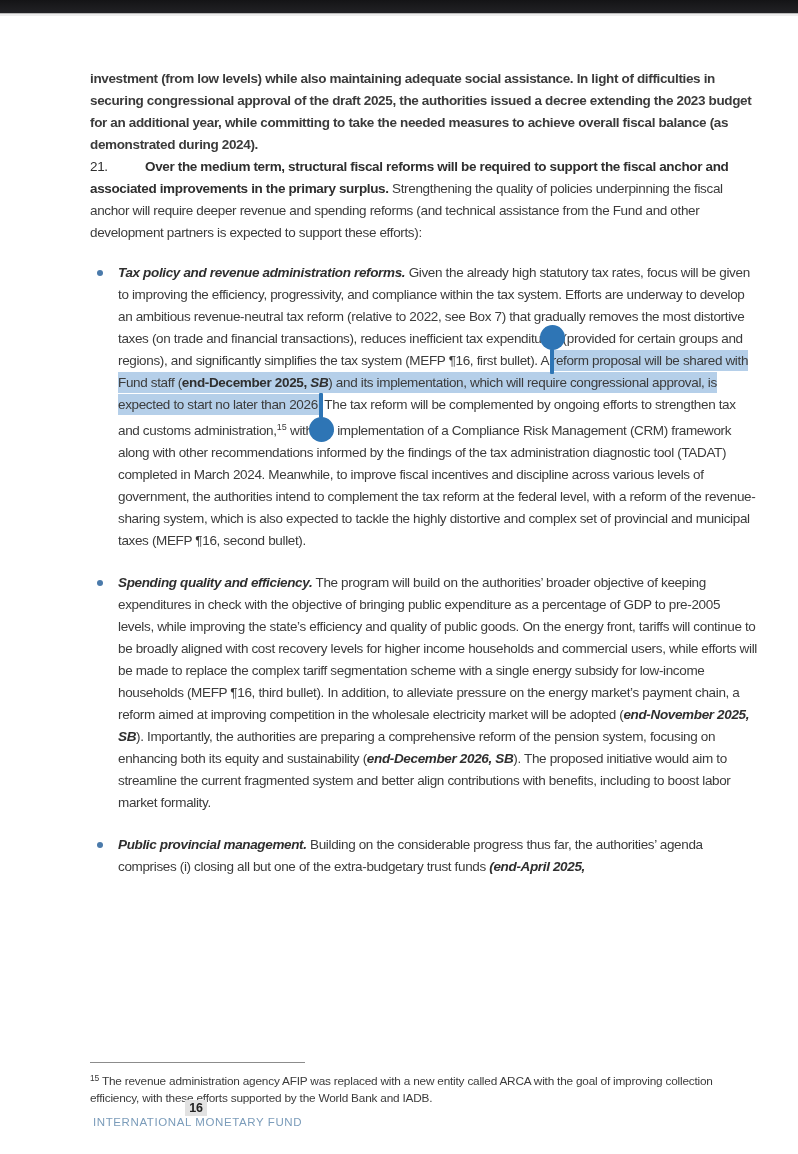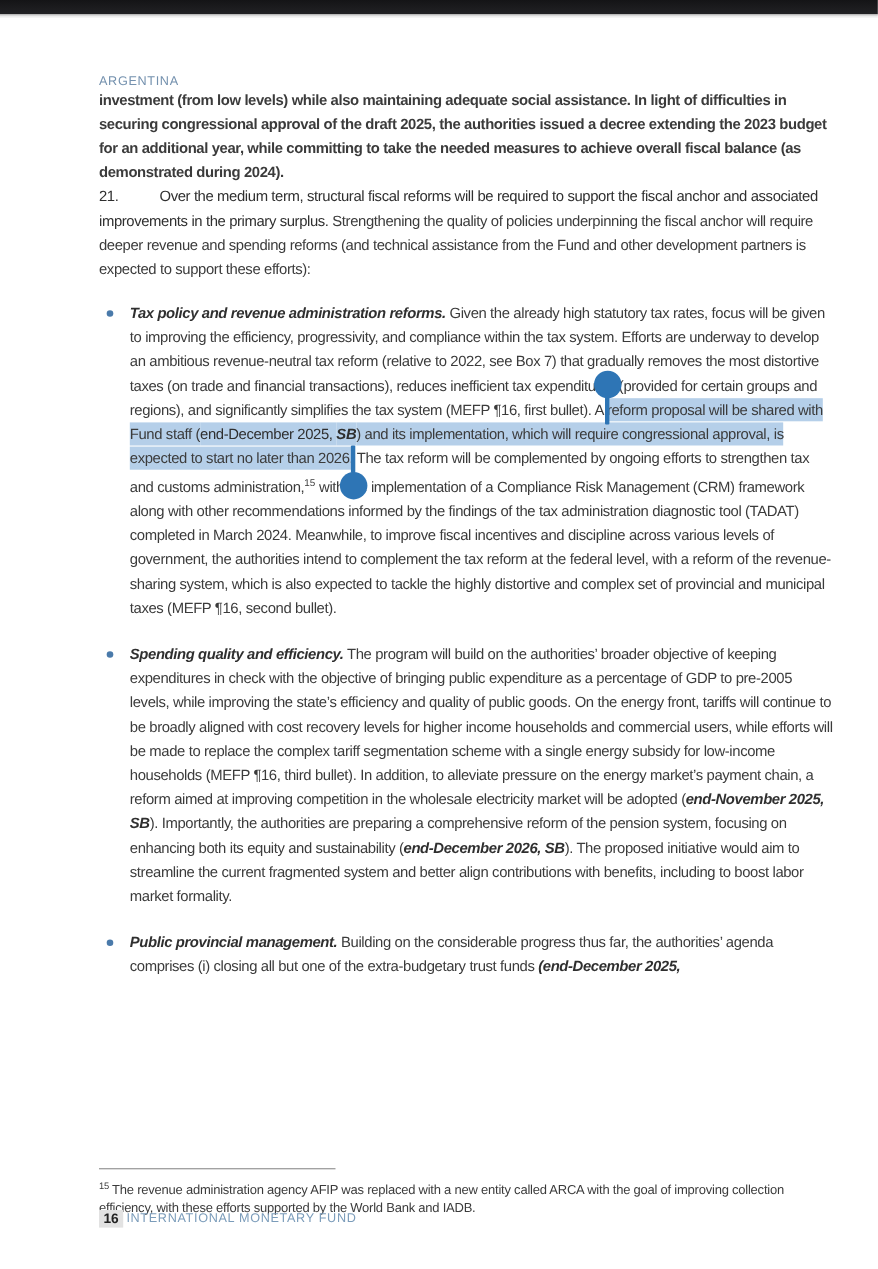--- a/index.html
+++ b/index.html
@@ -14,50 +14,47 @@
     background: linear-gradient(#141416, #222225);
     border-bottom: 1px solid #b9b9b9;
     box-shadow: 0 2px 0 rgba(0,0,0,0.07);
   }
   .content { position: absolute; top: 16px; left: 0; right: 0; padding: 52px 40px 0 90px; }
   .doc-header { font-size: 11.5px; color: #7491ae; letter-spacing: 0.6px; }
   p.body, li { font-size: 13.5px; line-height: 22px; letter-spacing: -0.35px; color: #3b3b3b; margin: 0; }
   .intro { margin-top: 37px; font-weight: bold; }
   .p21 { margin-top: 20px; }
   .pnum { display: inline-block; width: 55px; font-weight: normal; color: #2f2f2f; }
-  .b  { font-weight: normal; color: #2f2f2f; }
+  .b  { font-weight: bold; color: #2f2f2f; }
   .bi { font-weight: bold; font-style: italic; color: #2f2f2f; }
   ul.bullets { list-style: none; margin: 18px 0 0 0; padding: 0; }
   ul.bullets li { position: relative; padding-left: 28px; margin-bottom: 20px; }
   ul.bullets li:last-child { margin-bottom: 0; }
   .dot { position: absolute; left: 7px; top: 8px; width: 6px; height: 6px; border-radius: 50%; background: #4a7aaa; }
   .hl { background: #b5cfe9; padding: 3px 0; -webkit-box-decoration-break: clone; box-decoration-break: clone; }
   .sel-handle { position: relative; display: inline-block; width: 0; height: 0; vertical-align: baseline; }
   .sel-handle .bar { position: absolute; width: 4px; left: -2px; top: -16px; height: 25px; background: #2e75b5; border-radius: 1px; z-index: 4; }
   .sel-handle .knob { position: absolute; width: 25px; height: 25px; border-radius: 50%; background: #2e75b5; left: -12px; z-index: 5; }
   .sel-handle.start .knob { top: -40px; }
   .sel-handle.end .knob { top: 8px; }
   .fnref { font-size: 9px; vertical-align: 5px; letter-spacing: 0; color: #3b3b3b; }
   .footnote { position: absolute; left: 90px; top: 1062px; width: 672px; font-size: 11.8px; line-height: 17px; letter-spacing: -0.2px; color: #3b3b3b; }
   .fn-rule { width: 215px; border-top: 1px solid #8c8c8c; margin-bottom: 7px; }
   .fn-marker { font-size: 8.5px; vertical-align: 4px; }
-  .footer { position: absolute; left: 90px; top: 1100px; display: flex; align-items: center; }
+  .footer { position: absolute; left: 90px; top: 1100px; display: flex; align-items: center; flex-direction: column; }
   .pageno { background: #e2e2e2; font-weight: bold; font-size: 12.5px; color: #222; padding: 1px 4px; letter-spacing: 0; }
   .brand { margin-left: 3px; color: #7b9cba; font-size: 11.5px; letter-spacing: 0.6px; }
 </style>
 </head>
 <body>
 
 <div class="topbar"></div>
 
 <div class="content">
 
-  <div class="doc-header">
-    <span>ARGENTINA</span>
-  </div>
 
   <p class="body intro">
     <span>investment (from low levels) while also maintaining adequate social assistance. In light of difficulties in securing congressional approval of the draft 2025, the authorities issued a decree extending the 2023 budget for an additional year, while committing to take the needed measures to achieve overall fiscal balance (as demonstrated during 2024).</span>
   </p>
 
   <p class="body p21">
     <span class="pnum">21.</span><span class="b">Over the medium term, structural fiscal reforms will be required to support the fiscal anchor and associated improvements in the primary surplus.</span><span> Strengthening the quality of policies underpinning the fiscal anchor will require deeper revenue and spending reforms (and technical assistance from the Fund and other development partners is expected to support these efforts):</span>
   </p>
 
   <ul class="bullets">
@@ -67,21 +64,21 @@
       <span class="bi">Tax policy and revenue administration reforms.</span><span> Given the already high statutory tax rates, focus will be given to improving the efficiency, progressivity, and compliance within the tax system. Efforts are underway to develop an ambitious revenue-neutral tax reform (relative to 2022, see Box 7) that gradually removes the most distortive taxes (on trade and financial transactions), reduces inefficient tax expenditures (provided for certain groups and regions), and significantly simplifies the tax system (MEFP ¶16, first bullet). A </span><span class="sel-handle start"><span class="bar"></span><span class="knob"></span></span><span class="hl">reform proposal will be shared with Fund staff (</span><span class="hl b">end-December 2025, </span><span class="hl bi">SB</span><span class="hl">) and its implementation, which will require congressional approval, is expected to start no later than 2026.</span><span class="sel-handle end"><span class="bar"></span><span class="knob"></span></span><span> The tax reform will be complemented by ongoing efforts to strengthen tax and customs administration,</span><sup class="fnref">15</sup><span> with the implementation of a Compliance Risk Management (CRM) framework along with other recommendations informed by the findings of the tax administration diagnostic tool (TADAT) completed in March 2024. Meanwhile, to improve fiscal incentives and discipline across various levels of government, the authorities intend to complement the tax reform at the federal level, with a reform of the revenue-sharing system, which is also expected to tackle the highly distortive and complex set of provincial and municipal taxes (MEFP ¶16, second bullet).</span>
     </li>
 
     <li>
       <span class="dot"></span>
       <span class="bi">Spending quality and efficiency.</span><span> The program will build on the authorities’ broader objective of keeping expenditures in check with the objective of bringing public expenditure as a percentage of GDP to pre-2005 levels, while improving the state’s efficiency and quality of public goods. On the energy front, tariffs will continue to be broadly aligned with cost recovery levels for higher income households and commercial users, while efforts will be made to replace the complex tariff segmentation scheme with a single energy subsidy for low-income households (MEFP ¶16, third bullet). In addition, to alleviate pressure on the energy market’s payment chain, a reform aimed at improving competition in the wholesale electricity market will be adopted (</span><span class="bi">end-November 2025, SB</span><span>). Importantly, the authorities are preparing a comprehensive reform of the pension system, focusing on enhancing both its equity and sustainability (</span><span class="bi">end-December 2026, SB</span><span>). The proposed initiative would aim to streamline the current fragmented system and better align contributions with benefits, including to boost labor market formality.</span>
     </li>
 
     <li>
       <span class="dot"></span>
-      <span class="bi">Public provincial management.</span><span> Building on the considerable progress thus far, the authorities’ agenda comprises (i) closing all but one of the extra-budgetary trust funds </span><span class="bi">(end-December 2025,</span>
+      <span class="bi">Public provincial management.</span><span> Building on the considerable progress thus far, the authorities’ agenda comprises (i) closing all but one of the extra-budgetary trust funds </span><span class="bi">(end-April 2025,</span>
     </li>
 
   </ul>
 
 </div>
 
 <div class="footnote">
   <div class="fn-rule"></div>
   <sup class="fn-marker">15</sup><span> The revenue administration agency AFIP was replaced with a new entity called ARCA with the goal of improving collection efficiency, with these efforts supported by the World Bank and IADB.</span>
 </div>

